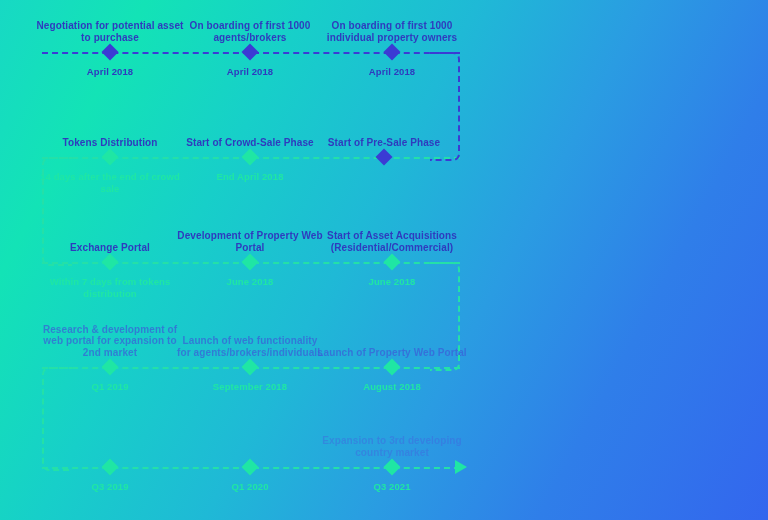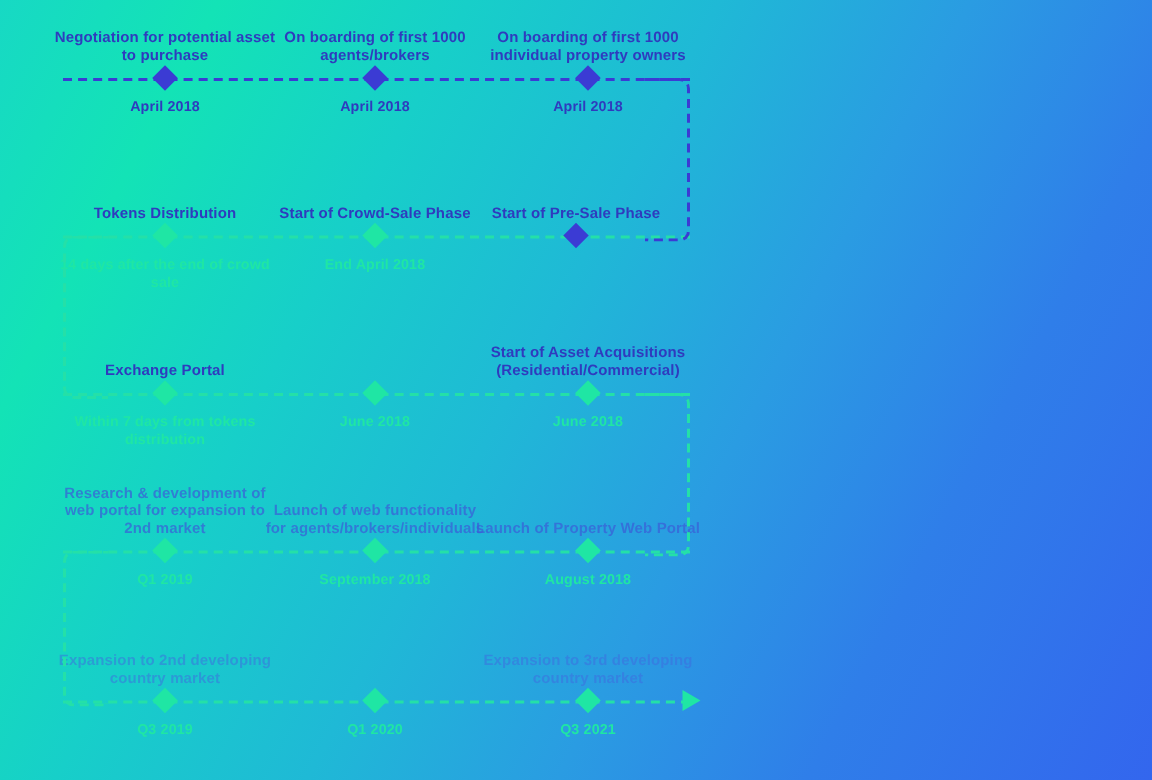--- a/index.html
+++ b/index.html
@@ -158,20 +158,21 @@
   </div>
 
   <div class="row" style="top:210px">
     <div class="track"></div>
     <div class="ms" style="left:35px">
       <div class="ms-title">Exchange Portal</div>
       <div class="diamond"></div>
       <div class="ms-date">Within 7 days from tokens distribution</div>
     </div>
     <div class="ms" style="left:175px">
+      <div class="ms-title">Development of Property Web Portal</div>
       <div class="diamond"></div>
       <div class="ms-date">June 2018</div>
     </div>
     <div class="ms" style="left:317px">
       <div class="ms-title">Start of Asset Acquisitions (Residential/Commercial)</div>
       <div class="diamond"></div>
       <div class="ms-date">June 2018</div>
     </div>
   </div>
 
@@ -190,21 +191,20 @@
     <div class="ms" style="left:317px">
       <div class="ms-title dim">Launch of Property Web Portal</div>
       <div class="diamond"></div>
       <div class="ms-date">August 2018</div>
     </div>
   </div>
 
   <div class="row" style="top:415px">
     <div class="track"></div>
     <div class="ms" style="left:35px">
-      <div class="ms-title dimmer">Expansion to 2nd developing country market</div>
       <div class="diamond"></div>
       <div class="ms-date">Q3 2019</div>
     </div>
     <div class="ms" style="left:175px">
       <div class="diamond"></div>
       <div class="ms-date">Q1 2020</div>
     </div>
     <div class="ms" style="left:317px">
       <div class="ms-title dimmer">Expansion to 3rd developing country market</div>
       <div class="diamond"></div>

